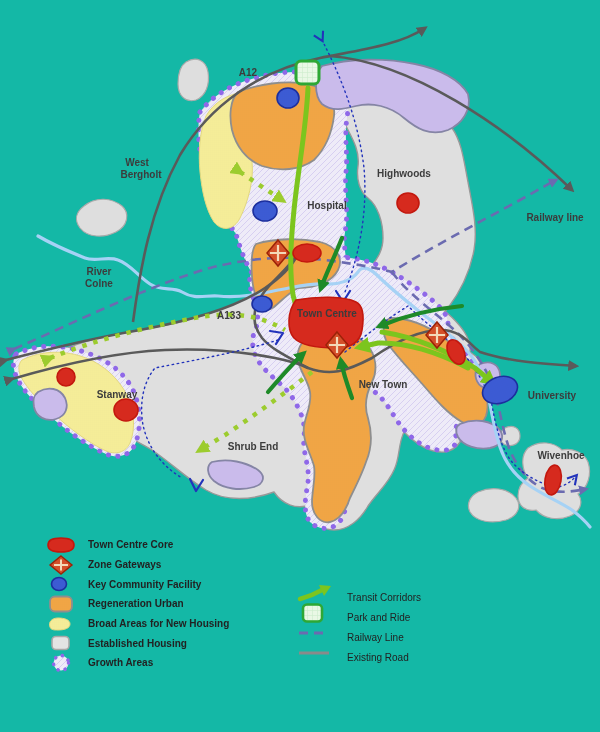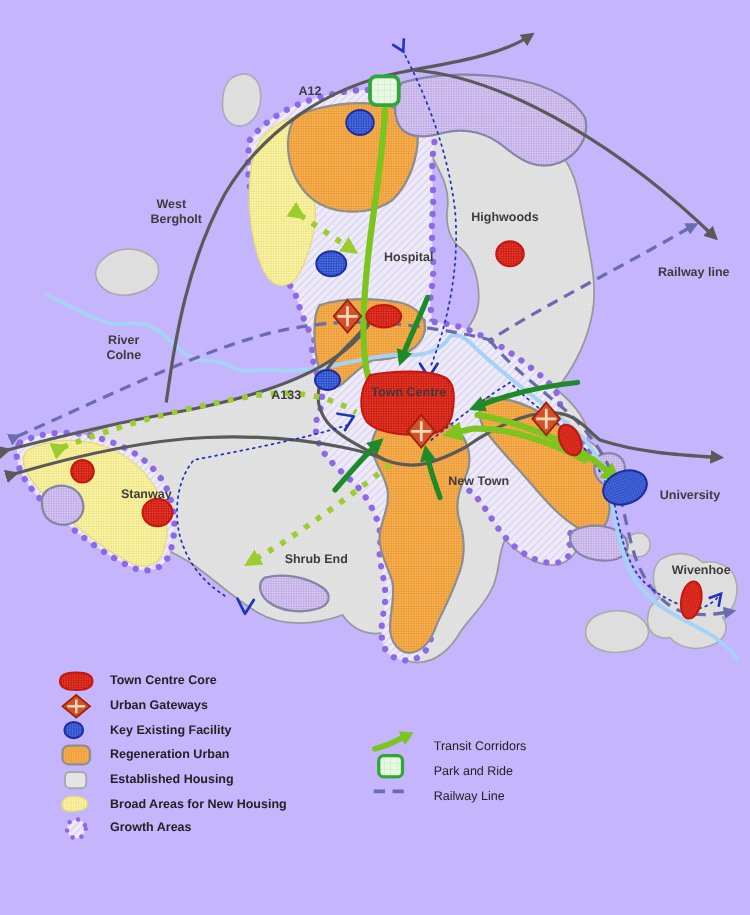--- a/index.html
+++ b/index.html
@@ -1,16 +1,16 @@
 <!DOCTYPE html>
 <html><head>
 <meta charset="utf-8">
 <style>
   html,body{margin:0;padding:0;background:#fff;}
-  #page{position:relative;width:600px;height:732px;background:#c4b5fd;overflow:hidden;
+  #page{position:relative;width:600px;height:732px;background:#14b8a6;overflow:hidden;
         font-family:"Liberation Sans",sans-serif;}
   #map{position:absolute;left:0;top:0;}
   .maplabel{font:bold 10px "Liberation Sans",sans-serif;fill:#3c3c3c;}
   .legend-col{position:absolute;}
   .legend-row{display:flex;align-items:center;}
   .legend-row .lg-label{font:10px "Liberation Sans",sans-serif;color:#222;white-space:nowrap;}
   #legend-left{left:44px;top:535px;width:250px;}
   #legend-left .legend-row{height:19.7px;}
   #legend-left .lg-icon{width:34px;height:20px;flex:0 0 34px;}
   #legend-left .lg-label{margin-left:10px;font-weight:bold;}
@@ -262,45 +262,45 @@
     <svg class="lg-icon" viewBox="0 0 34 20">
       <path d="M4,10 C4,5 8,3 17,3 C26,3 30,5 30,10 C30,15 26,17 17,17 C8,17 4,15 4,10 Z" fill="url(#pRed)" stroke="#c3180e" stroke-width="1.6"></path>
     </svg>
     <span class="lg-label">Town Centre Core</span>
   </div>
   <div class="legend-row">
     <svg class="lg-icon" viewBox="0 0 34 20">
       <path d="M17,1 L28,10 L17,19 L6,10 Z" fill="#d4502a" stroke="#9c2208" stroke-width="1.4"></path>
       <path d="M17,4.5 V15.5 M10,10 H24" stroke="#f3d9b8" stroke-width="2"></path>
     </svg>
-    <span class="lg-label">Urban Gateways</span>
+    <span class="lg-label">Zone Gateways</span>
   </div>
   <div class="legend-row">
     <svg class="lg-icon" viewBox="0 0 34 20">
       <ellipse cx="15" cy="10" rx="7.5" ry="6.5" fill="url(#pBlue)" stroke="#1c2f9e" stroke-width="1.6"></ellipse>
     </svg>
-    <span class="lg-label">Key Existing Facility</span>
+    <span class="lg-label">Key Community Facility</span>
   </div>
   <div class="legend-row">
     <svg class="lg-icon" viewBox="0 0 34 20">
       <rect x="6" y="2.5" width="22" height="15" rx="5" fill="url(#pOrange)" stroke="#8e8e8e" stroke-width="1.8"></rect>
     </svg>
     <span class="lg-label">Regeneration Urban</span>
   </div>
   <div class="legend-row">
     <svg class="lg-icon" viewBox="0 0 34 20">
+      <path d="M6,13 C4,8 8,4 14,4 C21,4 26,6 26,10 C26,14 21,16 14,16 C10,16 7,16 6,13 Z" fill="url(#pYellow)" stroke="#e3d87e" stroke-width="1"></path>
+    </svg>
+    <span class="lg-label">Broad Areas for New Housing</span>
+  </div>
+  <div class="legend-row">
+    <svg class="lg-icon" viewBox="0 0 34 20">
       <rect x="8" y="3.5" width="17" height="13" rx="4" fill="#e4e4e4" stroke="#a8a8a8" stroke-width="1.6"></rect>
     </svg>
     <span class="lg-label">Established Housing</span>
-  </div>
-  <div class="legend-row">
-    <svg class="lg-icon" viewBox="0 0 34 20">
-      <path d="M6,13 C4,8 8,4 14,4 C21,4 26,6 26,10 C26,14 21,16 14,16 C10,16 7,16 6,13 Z" fill="url(#pYellow)" stroke="#e3d87e" stroke-width="1"></path>
-    </svg>
-    <span class="lg-label">Broad Areas for New Housing</span>
   </div>
   <div class="legend-row">
     <svg class="lg-icon" viewBox="0 0 34 20">
       <circle cx="17" cy="10" r="7.5" fill="url(#pGrowth)" stroke="#8f68e8" stroke-width="3.6" stroke-linecap="round" stroke-dasharray="0.1 7.2"></circle>
     </svg>
     <span class="lg-label">Growth Areas</span>
   </div>
 </div>
 
 <div id="legend-right" class="legend-col">
@@ -316,15 +316,21 @@
       <rect x="8" y="1.5" width="19" height="17" rx="4" fill="url(#pGreenPR)" stroke="#2ea835" stroke-width="2.6"></rect>
     </svg>
     <span class="lg-label">Park and Ride</span>
   </div>
   <div class="legend-row">
     <svg class="lg-icon" viewBox="0 0 42 20">
       <line x1="4" y1="10" x2="34" y2="10" stroke="#6b6bb0" stroke-width="3" stroke-dasharray="9 6"></line>
     </svg>
     <span class="lg-label">Railway Line</span>
   </div>
+  <div class="legend-row">
+    <svg class="lg-icon" viewBox="0 0 42 20">
+      <line x1="4" y1="10" x2="34" y2="10" stroke="#8a8a8a" stroke-width="3"></line>
+    </svg>
+    <span class="lg-label">Existing Road</span>
+  </div>
 </div>
 
 </div>
 
 </body></html>

